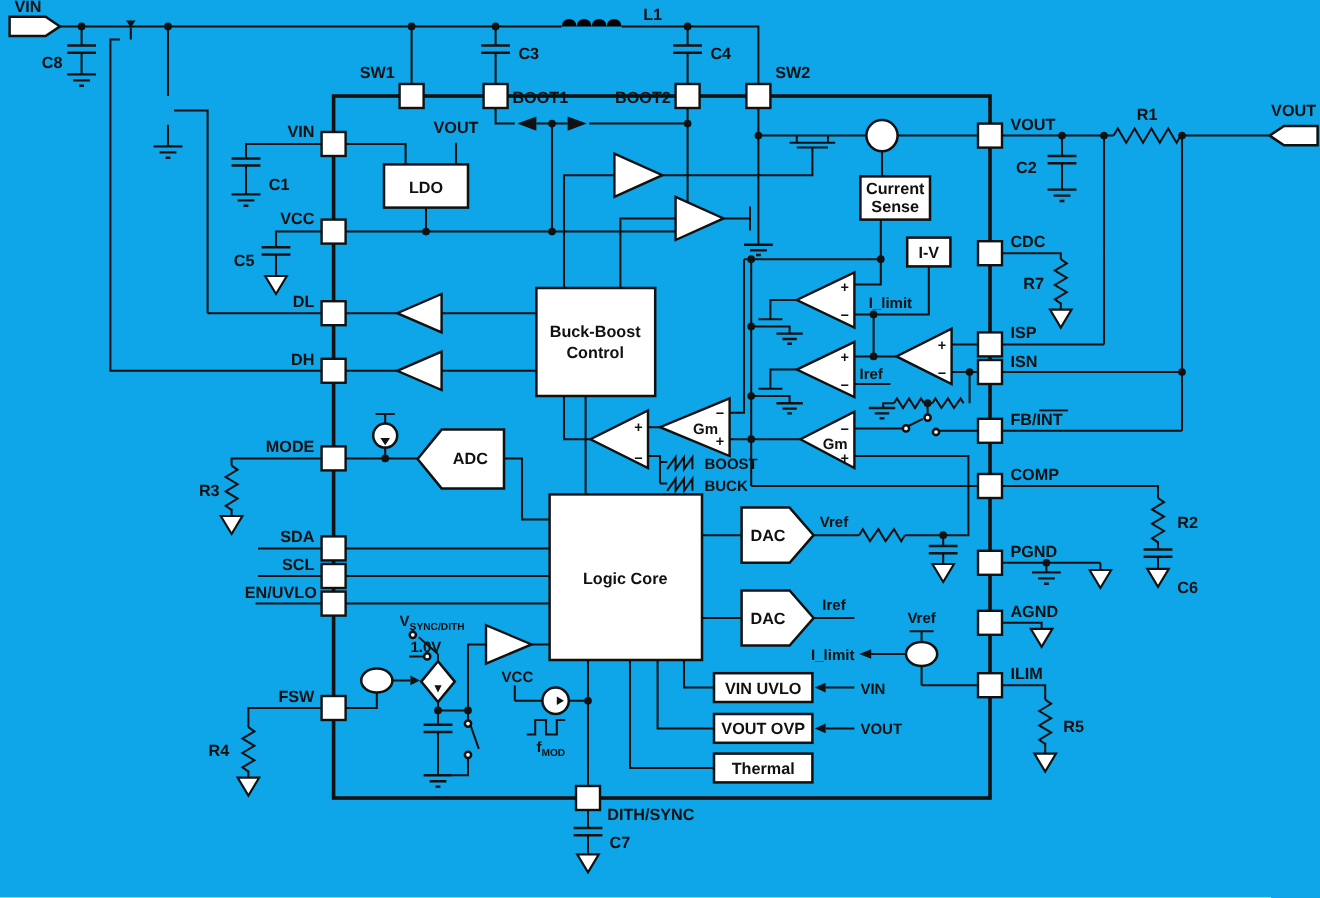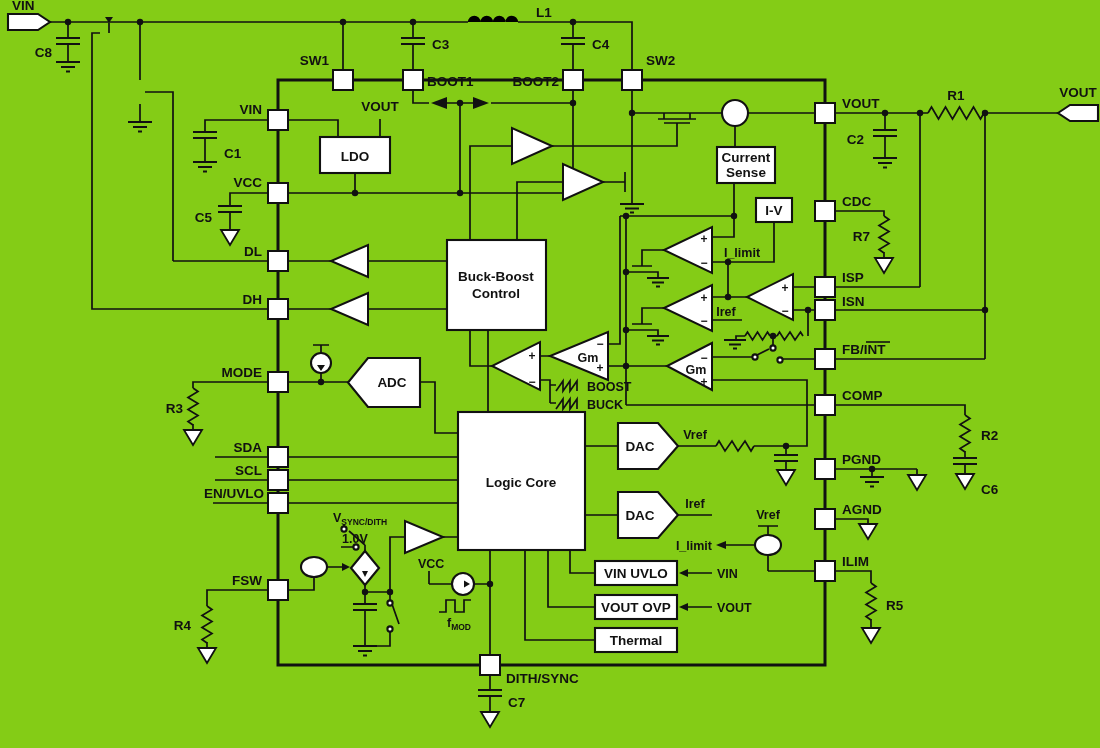--- a/index.html
+++ b/index.html
@@ -1,16 +1,16 @@
 <!DOCTYPE html>
 <html><head>
 <meta charset="utf-8">
 <style>
   html,body{margin:0;padding:0;background:#fff;}
-  .stage{width:1100px;height:748px;background:#84cc16;overflow:hidden;}
+  .stage{width:1100px;height:748px;background:#0ea5e9;overflow:hidden;}
   svg text{font-family:"Liberation Sans",sans-serif;font-weight:bold;fill:#111;}
   .lbl{font-size:13.5px;}
   .sm{font-size:12.5px;}
   .pm{font-size:12px;}
   .sub{font-size:8.5px;}
   .w path, .w line{stroke:#111;stroke-width:1.7;fill:none;}
   .cmp path{stroke:#111;stroke-width:2.1;fill:none;}
   .shape{fill:#fff;stroke:#111;stroke-width:2.1;}
   .tri{fill:#fff;stroke:#111;stroke-width:2;}
   .pin{fill:#fff;stroke:#111;stroke-width:2;}

